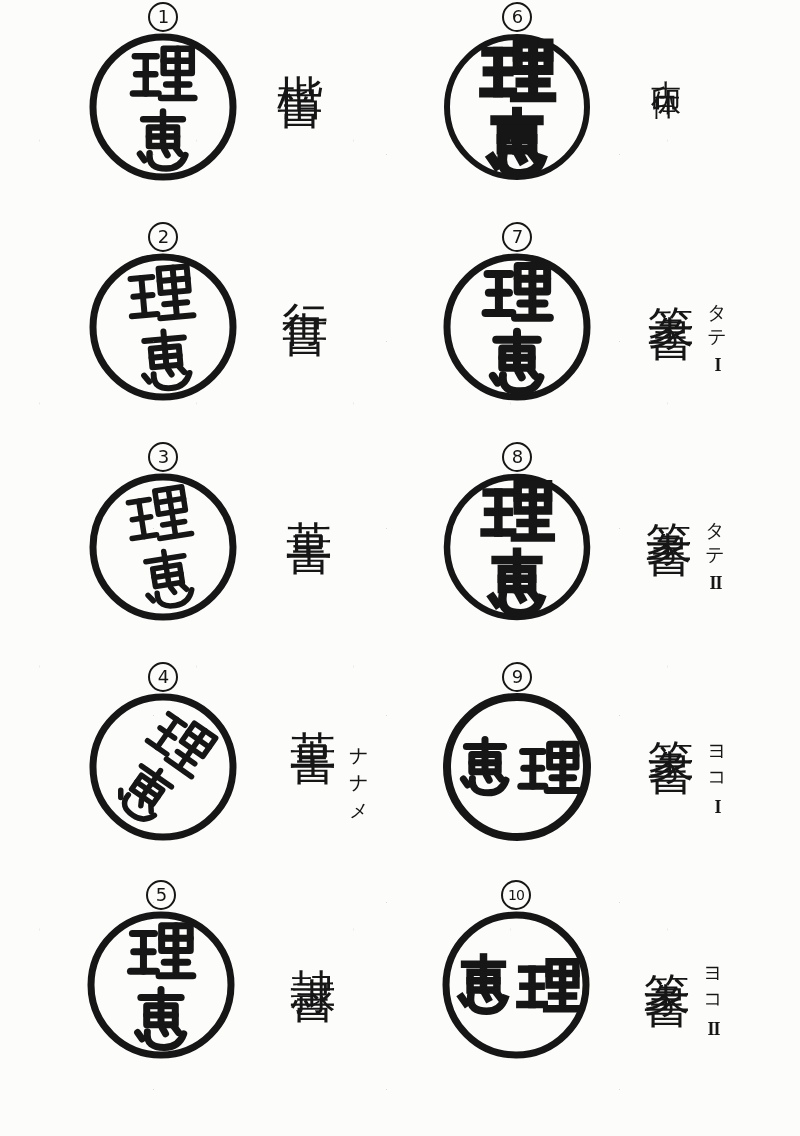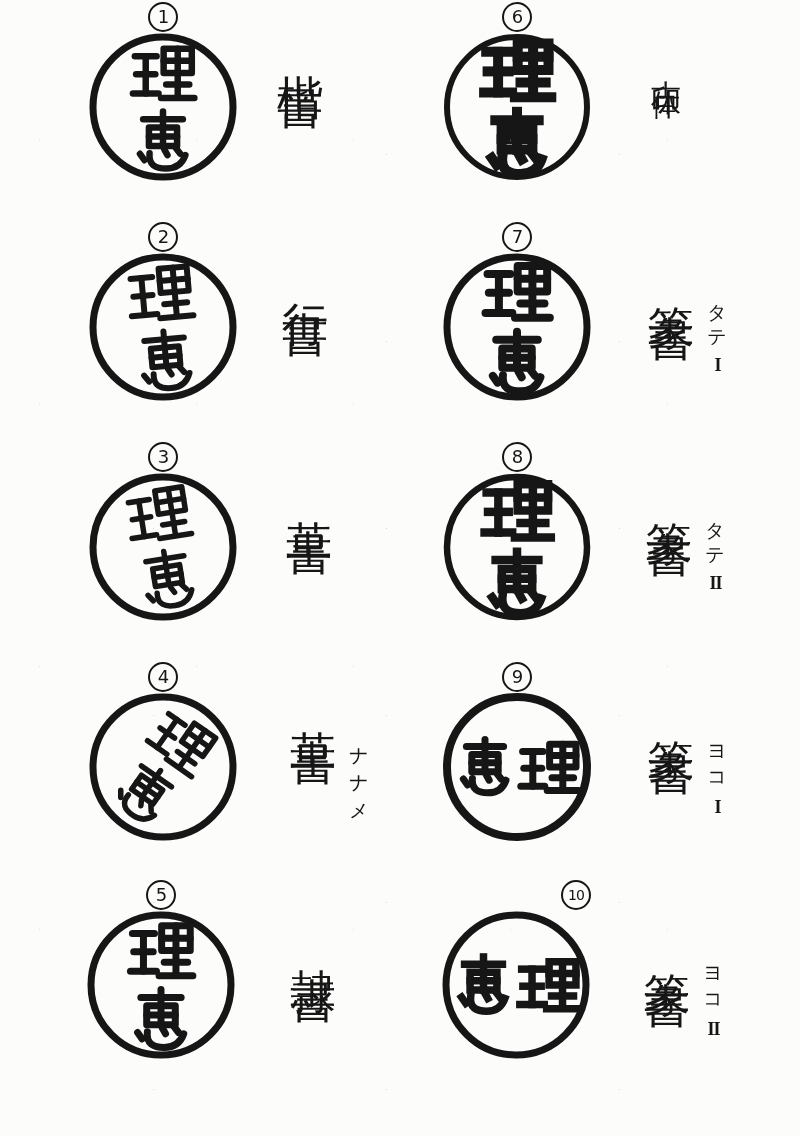--- a/index.html
+++ b/index.html
@@ -240,21 +240,21 @@
         </g>
       </svg>
     </div>
     <div class="style-label" style="left: 649px; top: 704px;">
       <span class="main-label">篆書</span>
       <div class="sub-col" style="margin-top: 28px;">
         <span class="sub-label">ヨコ</span>
         <span class="sub-numeral">I</span>
       </div>
     </div>
-    <div class="seal-card" style="left: 441px; top: 880px; align-items: flex-end;">
+    <div class="seal-card" style="left: 441px; top: 880px;">
       <div class="badge two-digit">10</div>
       <svg viewBox="0 0 150 150" width="150" height="150" class="stamp" aria-label="理恵">
         <circle cx="75" cy="75" r="70" fill="none" stroke="#161616" stroke-width="7"></circle>
         <g stroke="#161616" fill="none" stroke-width="12.30" stroke-linecap="square" stroke-linejoin="miter">
           <use href="#glyph-e" transform="translate(12 44.5) scale(0.61)"></use>
           <use href="#glyph-ri" transform="translate(77 44.5) scale(0.61)"></use>
         </g>
       </svg>
     </div>
     <div class="style-label" style="left: 645px; top: 937px;">

